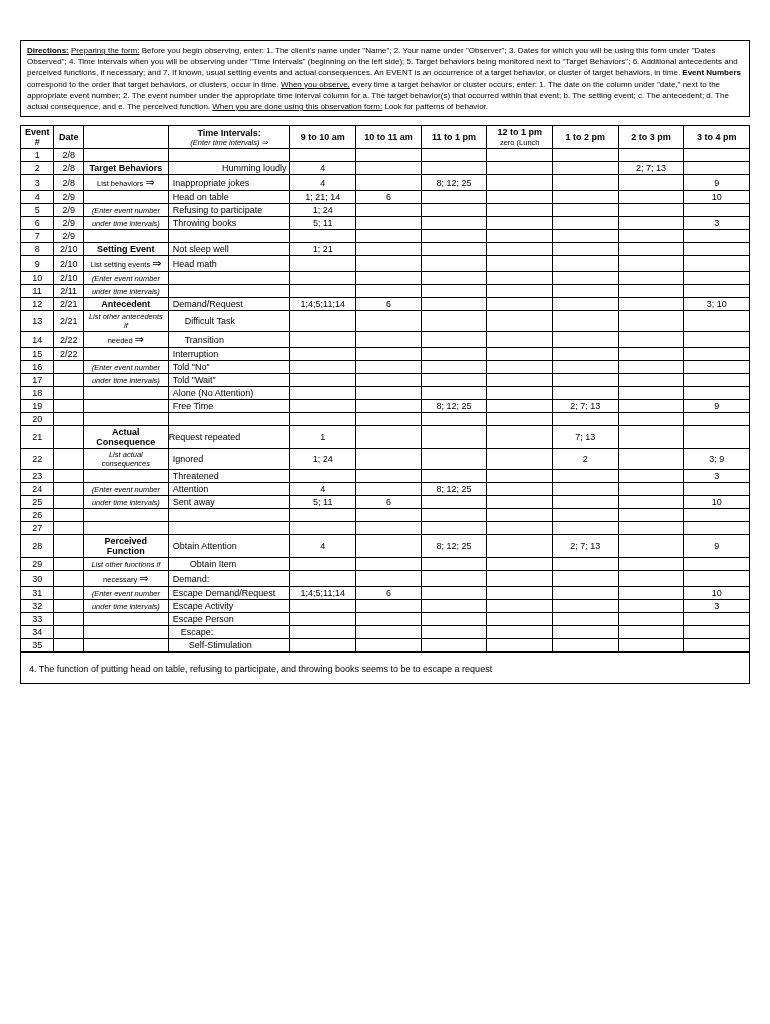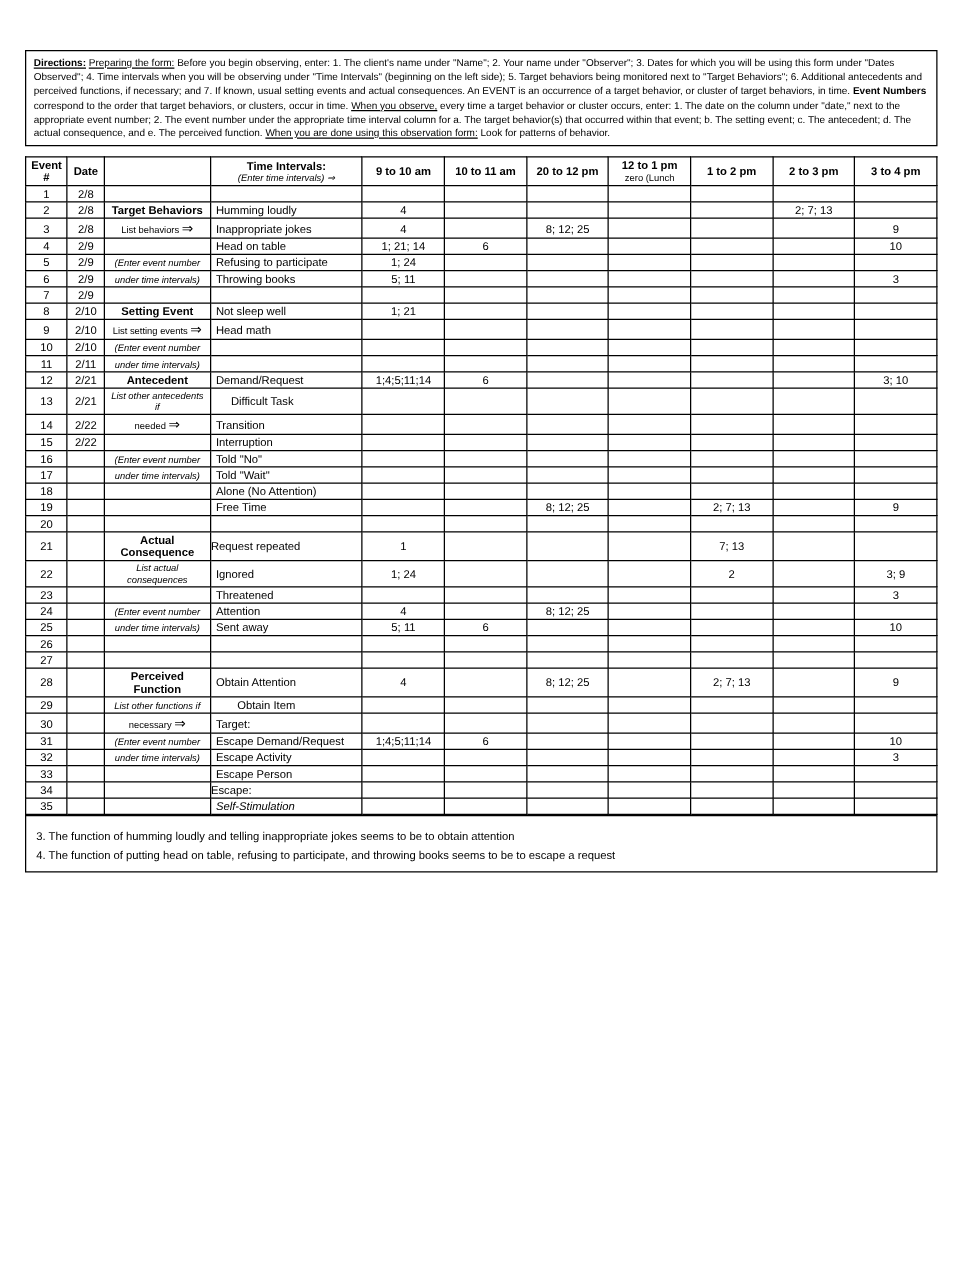--- a/index.html
+++ b/index.html
@@ -98,21 +98,21 @@
     <tr>
       <th class="col-event" rowspan="2">Event #</th>
       <th class="col-date" rowspan="2">Date</th>
       <th class="col-section" rowspan="2"></th>
       <th class="col-behavior" rowspan="2">
         <div style="font-weight:bold;">Time Intervals:</div>
         <div style="font-size:7.5px;font-style:italic;font-weight:normal;">(Enter time intervals) ⇒</div>
       </th>
       <th class="col-time">9 to 10 am</th>
       <th class="col-time">10 to 11 am</th>
-      <th class="col-time">20 to 12 pm</th>
+      <th class="col-time">11 to 1 pm</th>
       <th class="col-time">12 to 1 pm<br><span style="font-size:7.5px;font-weight:normal;">zero (Lunch</span></th>
       <th class="col-time">1 to 2 pm</th>
       <th class="col-time">2 to 3 pm</th>
       <th class="col-time">3 to 4 pm</th>
     </tr>
   </thead>
   <tbody id="table-body">
   <tr>
         <td class="cell-center">1</td>
         <td class="cell-center">2/8</td>
@@ -123,21 +123,21 @@
         <td class="cell-center"></td>
         <td class="cell-center"></td>
         <td class="cell-center"></td>
         <td class="cell-center"></td>
         <td class="cell-center"></td>
       </tr>
       <tr>
         <td class="cell-center">2</td>
         <td class="cell-center">2/8</td>
         <td style="font-size: 9px; font-weight: bold; text-align: center;">Target Behaviors</td>
-        <td style="padding-left: 4px;">Humming loudly</td>
+        <td style="padding-left: 4px; text-align: right;">Humming loudly</td>
         <td class="cell-center">4</td>
         <td class="cell-center"></td>
         <td class="cell-center"></td>
         <td class="cell-center"></td>
         <td class="cell-center"></td>
         <td class="cell-center">2; 7; 13</td>
         <td class="cell-center"></td>
       </tr>
       <tr>
         <td class="cell-center">3</td>
@@ -279,21 +279,21 @@
         <td class="cell-center"></td>
         <td class="cell-center"></td>
         <td class="cell-center"></td>
         <td class="cell-center"></td>
         <td class="cell-center"></td>
       </tr>
       <tr>
         <td class="cell-center">14</td>
         <td class="cell-center">2/22</td>
         <td style="font-size: 7.5px; text-align: center;">needed <span style="font-size:11px;">⇒</span></td>
-        <td style="padding-left: 4px;">Transition</td>
+        <td style="padding-left: 16px;">Transition</td>
         <td class="cell-center"></td>
         <td class="cell-center"></td>
         <td class="cell-center"></td>
         <td class="cell-center"></td>
         <td class="cell-center"></td>
         <td class="cell-center"></td>
         <td class="cell-center"></td>
       </tr>
       <tr>
         <td class="cell-center">15</td>
@@ -487,21 +487,21 @@
         <td class="cell-center"></td>
         <td class="cell-center"></td>
         <td class="cell-center"></td>
         <td class="cell-center"></td>
         <td class="cell-center"></td>
       </tr>
       <tr>
         <td class="cell-center">30</td>
         <td class="cell-center"></td>
         <td style="font-size: 7.5px; text-align: center;">necessary <span style="font-size:11px;">⇒</span></td>
-        <td style="padding-left: 4px;">Target:</td>
+        <td style="padding-left: 4px;">Demand:</td>
         <td class="cell-center"></td>
         <td class="cell-center"></td>
         <td class="cell-center"></td>
         <td class="cell-center"></td>
         <td class="cell-center"></td>
         <td class="cell-center"></td>
         <td class="cell-center"></td>
       </tr>
       <tr>
         <td class="cell-center">31</td>
@@ -539,44 +539,43 @@
         <td class="cell-center"></td>
         <td class="cell-center"></td>
         <td class="cell-center"></td>
         <td class="cell-center"></td>
         <td class="cell-center"></td>
       </tr>
       <tr>
         <td class="cell-center">34</td>
         <td class="cell-center"></td>
         <td style="font-size: 7.5px; text-align: center; font-style: italic;"></td>
-        <td style="padding-left: 0;">Escape:</td>
+        <td style="padding-left: 12px;">Escape:</td>
         <td class="cell-center"></td>
         <td class="cell-center"></td>
         <td class="cell-center"></td>
         <td class="cell-center"></td>
         <td class="cell-center"></td>
         <td class="cell-center"></td>
         <td class="cell-center"></td>
       </tr>
       <tr>
         <td class="cell-center">35</td>
         <td class="cell-center"></td>
         <td style="font-size: 7.5px; text-align: center; font-style: italic;"></td>
-        <td style="padding-left: 4px; font-style: italic;">Self-Stimulation</td>
+        <td style="padding-left: 20px;">Self-Stimulation</td>
         <td class="cell-center"></td>
         <td class="cell-center"></td>
         <td class="cell-center"></td>
         <td class="cell-center"></td>
         <td class="cell-center"></td>
         <td class="cell-center"></td>
         <td class="cell-center"></td>
       </tr>
     </tbody>
 </table>
 
 <div class="patterns-box">
   <div class="title"></div>
   <div id="patterns-list">
-      <div>3. The function of humming loudly and telling inappropriate jokes seems to be to obtain attention</div>
       <div>4. The function of putting head on table, refusing to participate, and throwing books seems to be to escape a request</div>
     </div>
 </div>
 
 </body></html>

